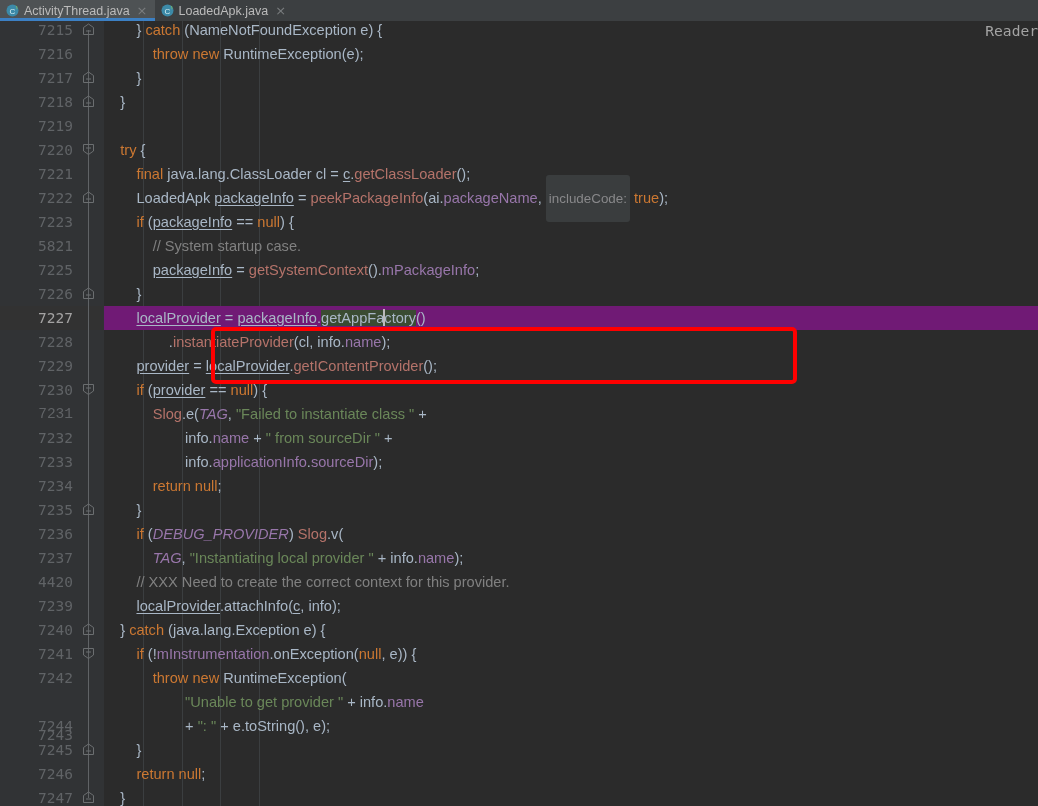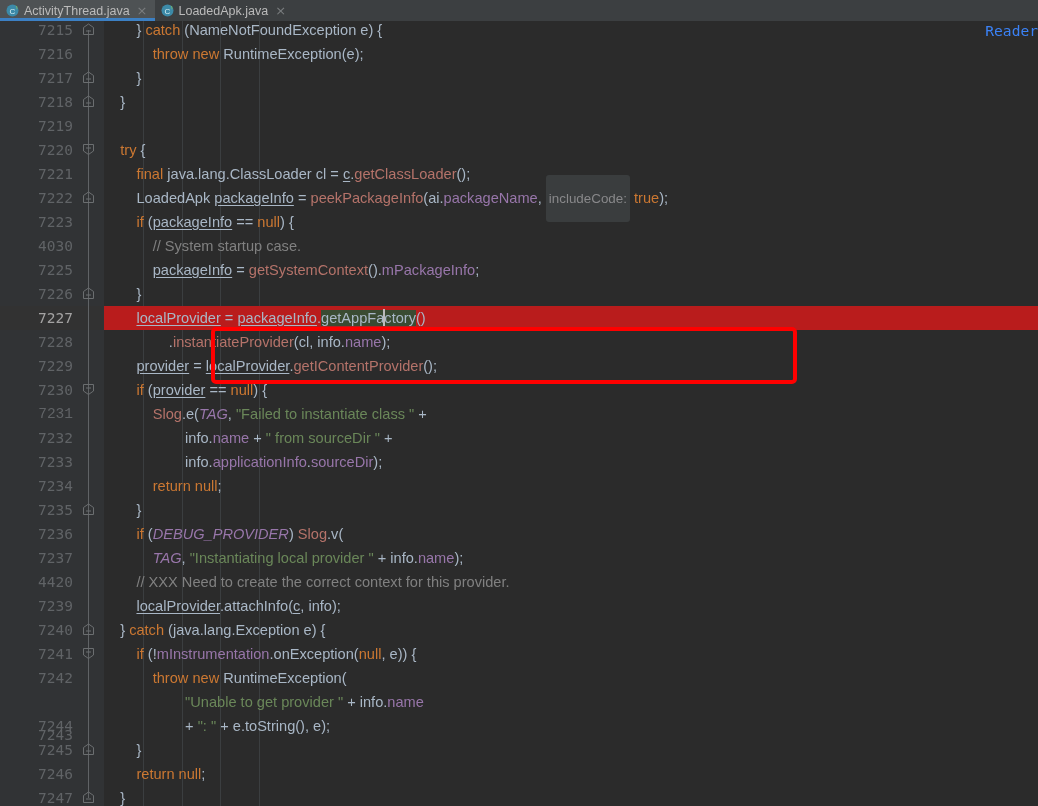--- a/index.html
+++ b/index.html
@@ -58,21 +58,21 @@
   
   #codearea {
     position:absolute; left:104px; top:0; width:934px; height:785px;
     overflow:hidden;
   }
   .row {
     position:absolute; left:0; width:934px; height:24px; line-height:24px;
     white-space:pre; font-size:14.6px;
     font-family:Liberation Sans, sans-serif;
   }
-  .row.cur { background:#b91c1c; }
+  .row.cur { background:#701a75; }
   #curline-gutter {
     position:absolute; left:0; width:103px; height:24px; background:#323232;
   }
   .code { position:absolute; left:0; top:0; white-space:pre; }
 
   
   .iguide { position:absolute; width:1px; background:#3B3E40; top:0; height:785px; }
 
   
   .kw   { color:#CC7832; }
@@ -98,21 +98,21 @@
   }
 
   
   #redbox {
     position:absolute; left:211px; top:280px; width:586px; height:57px;
     border:4px solid #FF0000; border-radius:5px; pointer-events:none;
   }
 
   
   #readerlabel {
-    position:absolute; right:0px; top:4px; font-size:14.6px; color:#3b82f6;
+    position:absolute; right:0px; top:4px; font-size:14.6px; color:#a3a3a3;
     font-family:"DejaVu Sans Mono", monospace; line-height:24px;
   }
 </style>
 </head>
 <body>
 
 <div id="tabbar">
     <div class="tab active">
       <span class="tab-ico"><svg width="13" height="13" viewBox="0 0 13 13">
           <circle cx="6.5" cy="6.5" r="6" fill="#3C8AA8"></circle>
@@ -140,21 +140,21 @@
       <div class="foldline" style="top: 9px; height: 768px;"></div>
       <div class="lnum" style="top: -3px;">7215</div>
       <div class="lnum" style="top: 21px;">7216</div>
       <div class="lnum" style="top: 45px;">7217</div>
       <div class="lnum" style="top: 69px;">7218</div>
       <div class="lnum" style="top: 93px;">7219</div>
       <div class="lnum" style="top: 117px;">7220</div>
       <div class="lnum" style="top: 141px;">7221</div>
       <div class="lnum" style="top: 165px;">7222</div>
       <div class="lnum" style="top: 189px;">7223</div>
-      <div class="lnum" style="top: 213px;">4030</div>
+      <div class="lnum" style="top: 213px;">5821</div>
       <div class="lnum" style="top: 237px;">7225</div>
       <div class="lnum" style="top: 261px;">7226</div>
       <div class="lnum cur" style="top: 285px;">7227</div>
       <div class="lnum" style="top: 309px;">7228</div>
       <div class="lnum" style="top: 333px;">7229</div>
       <div class="lnum" style="top: 357px;">7230</div>
       <div class="lnum" style="top: 381px; font-family: Liberation Mono, monospace;">7231</div>
       <div class="lnum" style="top: 405px; padding-left: 24px;">7232</div>
       <div class="lnum" style="top: 429px;">7233</div>
       <div class="lnum" style="top: 453px;">7234</div>

